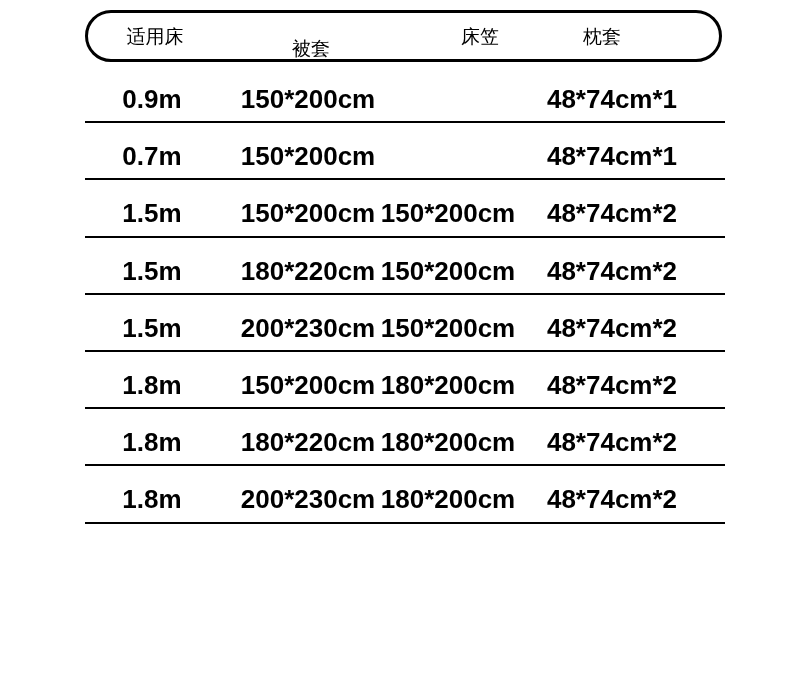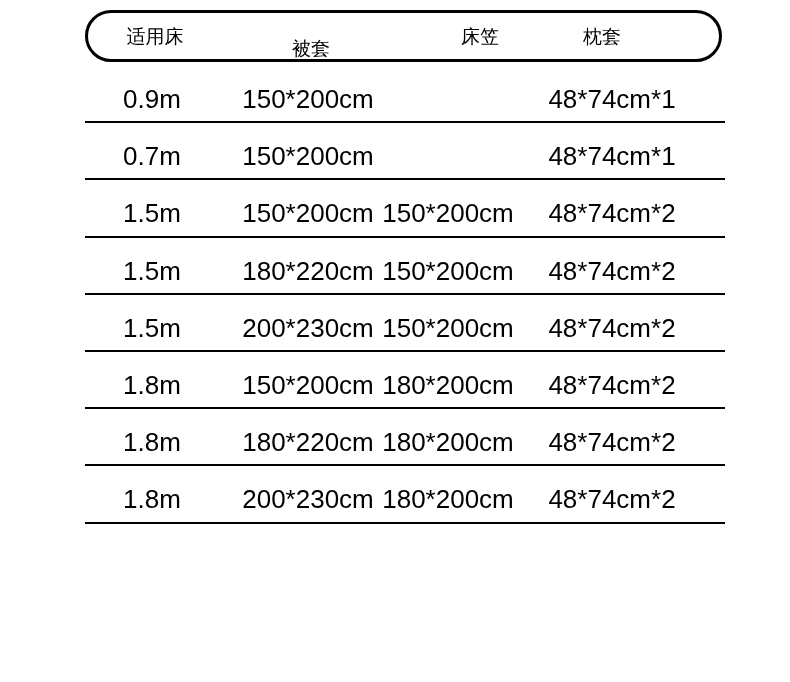--- a/index.html
+++ b/index.html
@@ -47,21 +47,21 @@
   .row {
     position: relative;
     height: 57.2px;
     border-bottom: 2px solid var(--line, #000000);
   }
   .cell {
     position: absolute;
     top: 20px;
     transform: translateX(-50%);
     font-size: 26px;
-    font-weight: normal;
+    font-weight: bold;
     line-height: 1;
     white-space: nowrap;
     color: var(--text, #000000);
   }
   .c0 { left: 67px; }
   .c1 { left: 223px; }
   .c2 { left: 363px; }
   .c3 { left: 487px; margin-left: 40px; }
 </style>
 </head>

